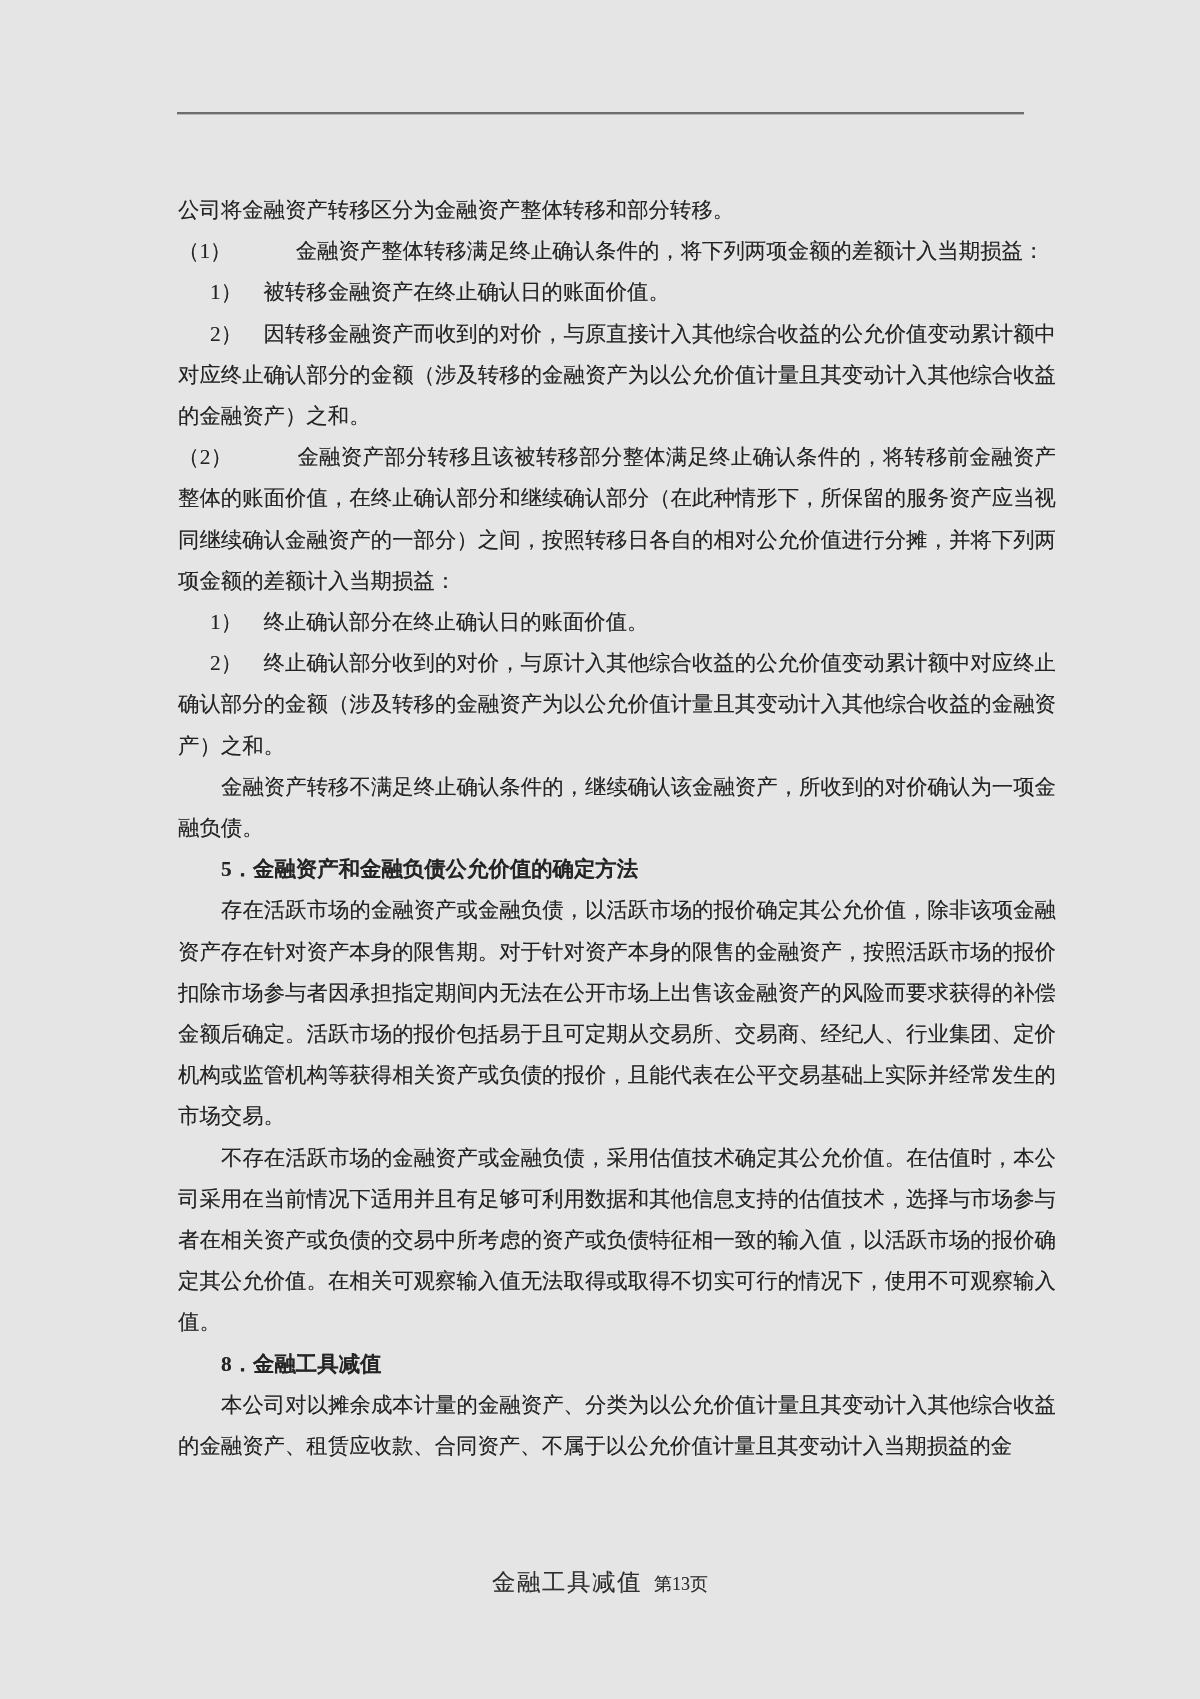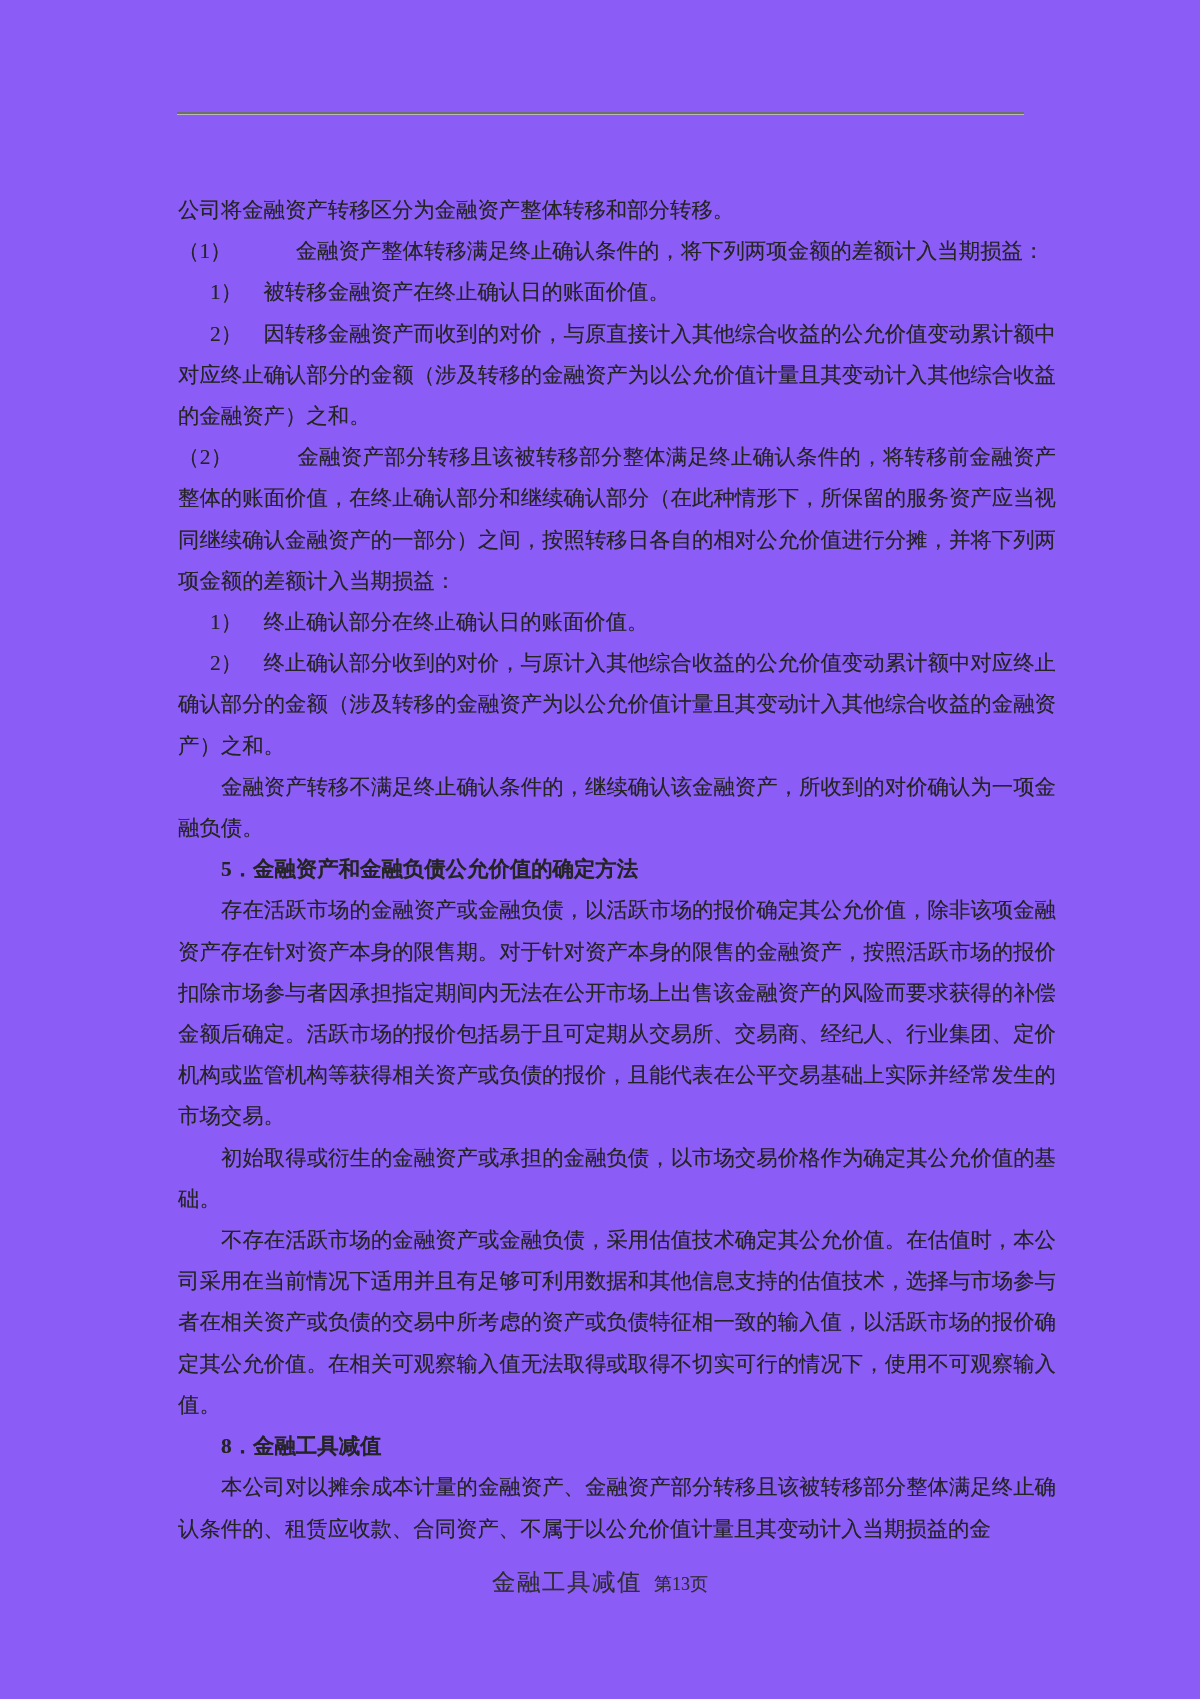--- a/index.html
+++ b/index.html
@@ -11,21 +11,21 @@
     position: relative;
     width: 1200px;
     height: 1699px;
     overflow: hidden;
     font-family: "Liberation Serif", "DejaVu Serif", serif;
     color: #242424;
   }
   .page {
     position: absolute;
     inset: 0;
-    background: #8b5cf6;
+    background: #e5e5e5;
   }
   .header-rule {
     position: absolute;
     left: 177px;
     top: 112px;
     width: 847px;
     height: 2px;
     background: #6e6e6e;
     border-bottom: 1px solid #b9b9b9;
   }
@@ -77,23 +77,22 @@
     <p class="p-noindent">公司将金融资产转移区分为金融资产整体转移和部分转移。</p>
     <p class="p-paren">（1）　　　金融资产整体转移满足终止确认条件的，将下列两项金额的差额计入当期损益：</p>
     <p class="p-num">1）　被转移金融资产在终止确认日的账面价值。</p>
     <p class="p-num">2）　因转移金融资产而收到的对价，与原直接计入其他综合收益的公允价值变动累计额中对应终止确认部分的金额（涉及转移的金融资产为以公允价值计量且其变动计入其他综合收益的金融资产）之和。</p>
     <p class="p-paren">（2）　　　金融资产部分转移且该被转移部分整体满足终止确认条件的，将转移前金融资产整体的账面价值，在终止确认部分和继续确认部分（在此种情形下，所保留的服务资产应当视同继续确认金融资产的一部分）之间，按照转移日各自的相对公允价值进行分摊，并将下列两项金额的差额计入当期损益：</p>
     <p class="p-num">1）　终止确认部分在终止确认日的账面价值。</p>
     <p class="p-num">2）　终止确认部分收到的对价，与原计入其他综合收益的公允价值变动累计额中对应终止确认部分的金额（涉及转移的金融资产为以公允价值计量且其变动计入其他综合收益的金融资产）之和。</p>
     <p class="p-body">金融资产转移不满足终止确认条件的，继续确认该金融资产，所收到的对价确认为一项金融负债。</p>
     <p class="p-heading">5．金融资产和金融负债公允价值的确定方法</p>
     <p class="p-body">存在活跃市场的金融资产或金融负债，以活跃市场的报价确定其公允价值，除非该项金融资产存在针对资产本身的限售期。对于针对资产本身的限售的金融资产，按照活跃市场的报价扣除市场参与者因承担指定期间内无法在公开市场上出售该金融资产的风险而要求获得的补偿金额后确定。活跃市场的报价包括易于且可定期从交易所、交易商、经纪人、行业集团、定价机构或监管机构等获得相关资产或负债的报价，且能代表在公平交易基础上实际并经常发生的市场交易。</p>
-    <p class="p-body">初始取得或衍生的金融资产或承担的金融负债，以市场交易价格作为确定其公允价值的基础。</p>
     <p class="p-body">不存在活跃市场的金融资产或金融负债，采用估值技术确定其公允价值。在估值时，本公司采用在当前情况下适用并且有足够可利用数据和其他信息支持的估值技术，选择与市场参与者在相关资产或负债的交易中所考虑的资产或负债特征相一致的输入值，以活跃市场的报价确定其公允价值。在相关可观察输入值无法取得或取得不切实可行的情况下，使用不可观察输入值。</p>
     <p class="p-heading">8．金融工具减值</p>
-    <p class="p-body">本公司对以摊余成本计量的金融资产、金融资产部分转移且该被转移部分整体满足终止确认条件的、租赁应收款、合同资产、不属于以公允价值计量且其变动计入当期损益的金</p>
+    <p class="p-body">本公司对以摊余成本计量的金融资产、分类为以公允价值计量且其变动计入其他综合收益的金融资产、租赁应收款、合同资产、不属于以公允价值计量且其变动计入当期损益的金</p>
   </div>
 
   <div class="page-footer">
     <span class="footer-title">金融工具减值</span><span class="footer-page">第13页</span>
   </div>
 
 </div>
 
 </body></html>

